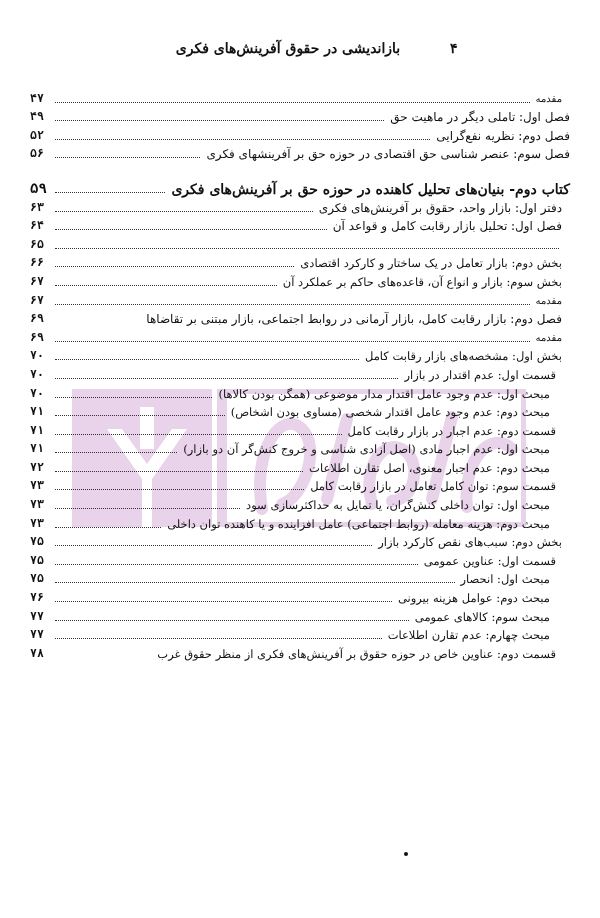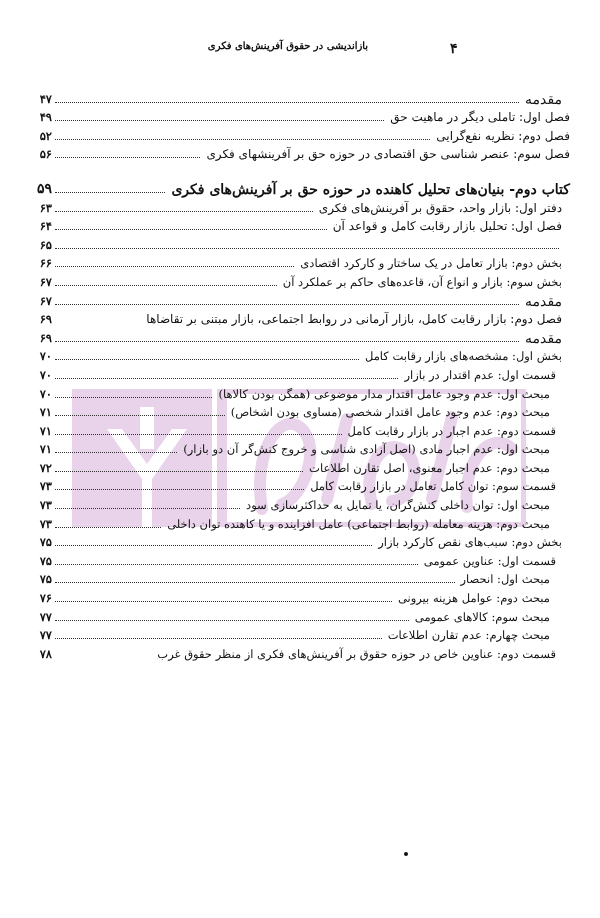--- a/index.html
+++ b/index.html
@@ -5,21 +5,21 @@
     html, body { margin: 0; padding: 0; background: #ffffff; }
     body {
       width: 600px; height: 918px; position: relative; overflow: hidden;
       font-family: "DejaVu Sans", sans-serif; color: #111;
     }
     .page-header {
       position: absolute; top: 40px; left: 0; width: 600px; height: 24px;
     }
     .running-title {
       position: absolute; top: 0; right: 0; left: 16px; text-align: center;
-      direction: rtl; font-family: "DejaVu Serif", serif; font-size: 10px; font-weight: bold;
+      direction: rtl; font-family: "DejaVu Serif", serif; font-size: 14px; font-weight: bold;
       padding-right: 40px;
     }
     .page-number {
       position: absolute; top: 0; left: 450px; font-size: 14px; font-weight: bold;
       font-family: "DejaVu Serif", serif;
     }
     .watermark {
       position: absolute; left: 72px; top: 389px; width: 454px; height: 138px;
       z-index: 0;
     }
@@ -33,26 +33,26 @@
     }
     .toc-row.gap { margin-top: 16px; }
     .toc-title {
       font-family: "DejaVu Serif", serif; font-size: 11.5px; line-height: 16px;
       background: transparent; padding-left: 3px;
     }
     .toc-dots {
       flex: 1; border-bottom: 1.5px dotted #333; margin: 0 3px 4px 3px; min-width: 8px;
     }
     .toc-page {
-      font-family: Liberation Serif, serif; font-size: 11.5px; font-weight: bold;
-      line-height: 16px; min-width: 22px; text-align: right;
+      font-family: Liberation Mono, monospace; font-size: 11.5px; font-weight: bold;
+      line-height: 16px; min-width: 22px; text-align: left;
     }
     .lvl-book .toc-title, .lvl-book .toc-page { font-size: 14px; font-weight: bold; }
     .lvl-bold .toc-title { font-weight: normal; font-size: 12px; }
-    .lvl-small .toc-title { font-size: 14px; text-align: center; }
+    .lvl-small .toc-title { font-size: 10px; text-align: center; }
     .ind0 { padding-right: 0; }
     .ind1 { padding-right: 8px; }
     .ind3 { padding-right: 14px; }
     .ind4 { padding-right: 20px; }
     .footer-dot {
       position: absolute; left: 404px; top: 852px; width: 4px; height: 4px;
       border-radius: 50%; background: #111;
     }
   </style>
 </head>

